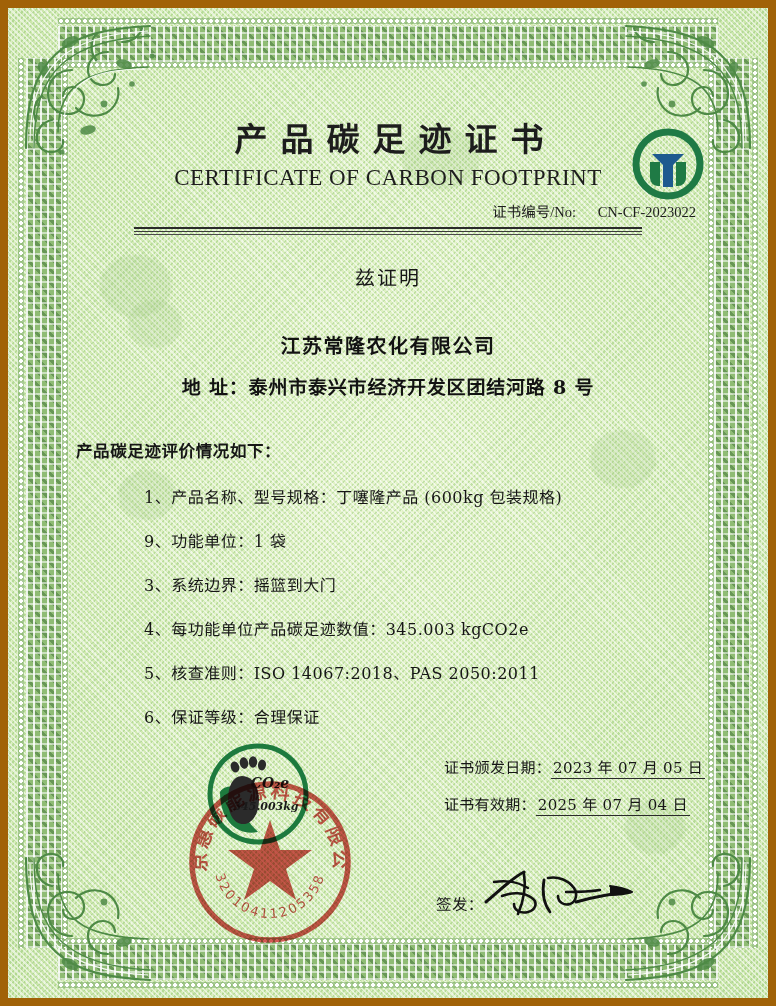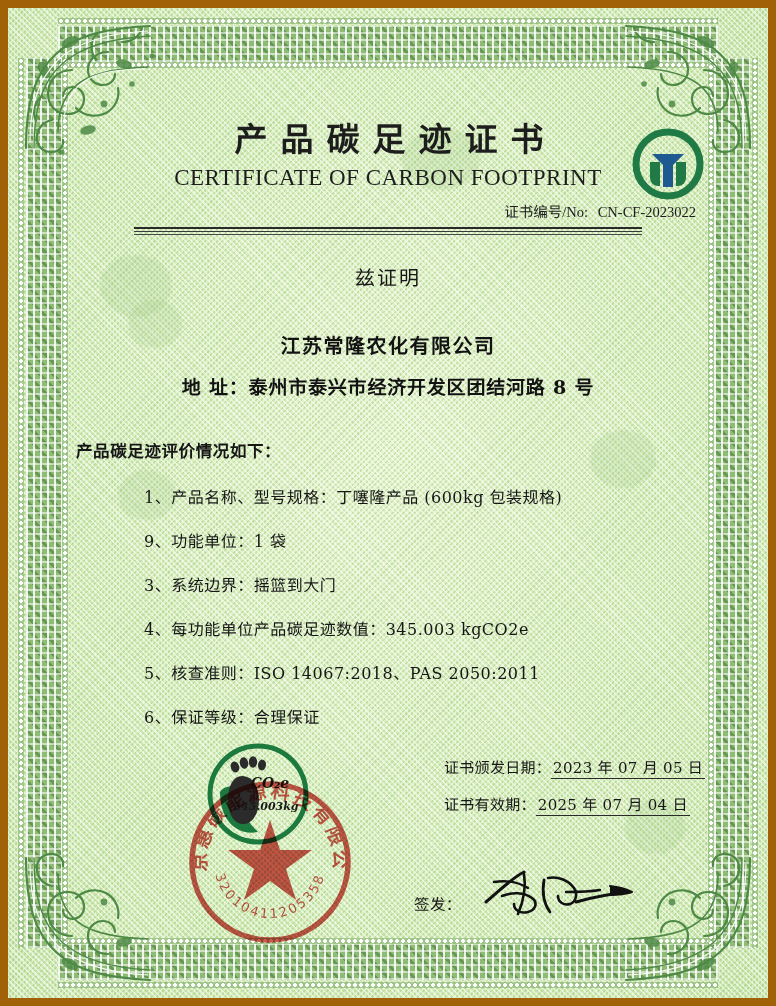--- a/index.html
+++ b/index.html
@@ -259,20 +259,21 @@
     white-space: nowrap;
   }
   .signer-label {
     position: absolute;
     left: 342px;
     top: 8px;
     font-family: "DejaVu Serif", "Liberation Serif", serif;
     font-size: 15.5px;
     color: #161616;
     letter-spacing: .4px;
+    padding-left: 22px;
   }
   .signature {
     position: absolute;
     left: 408px;
     top: -22px;
     width: 166px;
     height: 62px;
   }
   .signature svg { width: 100%; height: 100%; display: block; }
 
@@ -416,21 +417,21 @@
     </svg>
   </div>
 
   <div class="field">
 
     <div class="header">
       <h1 class="title-cn">产品碳足迹证书</h1>
       <div class="title-en">CERTIFICATE OF CARBON FOOTPRINT</div>
       <div class="cert-no">
         <span>证书编号/No:</span>
-        <span style="margin-left:6px;">CN-CF-2023022</span>
+        <span style="margin-left:18px;">CN-CF-2023022</span>
       </div>
       <div class="rule-stack">
         <div class="r1"></div>
           <div class="r2"></div>
           <div class="r3"></div>
       </div>
 
       <div class="emblem">
         <svg viewBox="0 0 72 72" xmlns="http://www.w3.org/2000/svg">
           <circle cx="36" cy="36" r="32" fill="none" stroke="#1f7a45" stroke-width="7"></circle>

